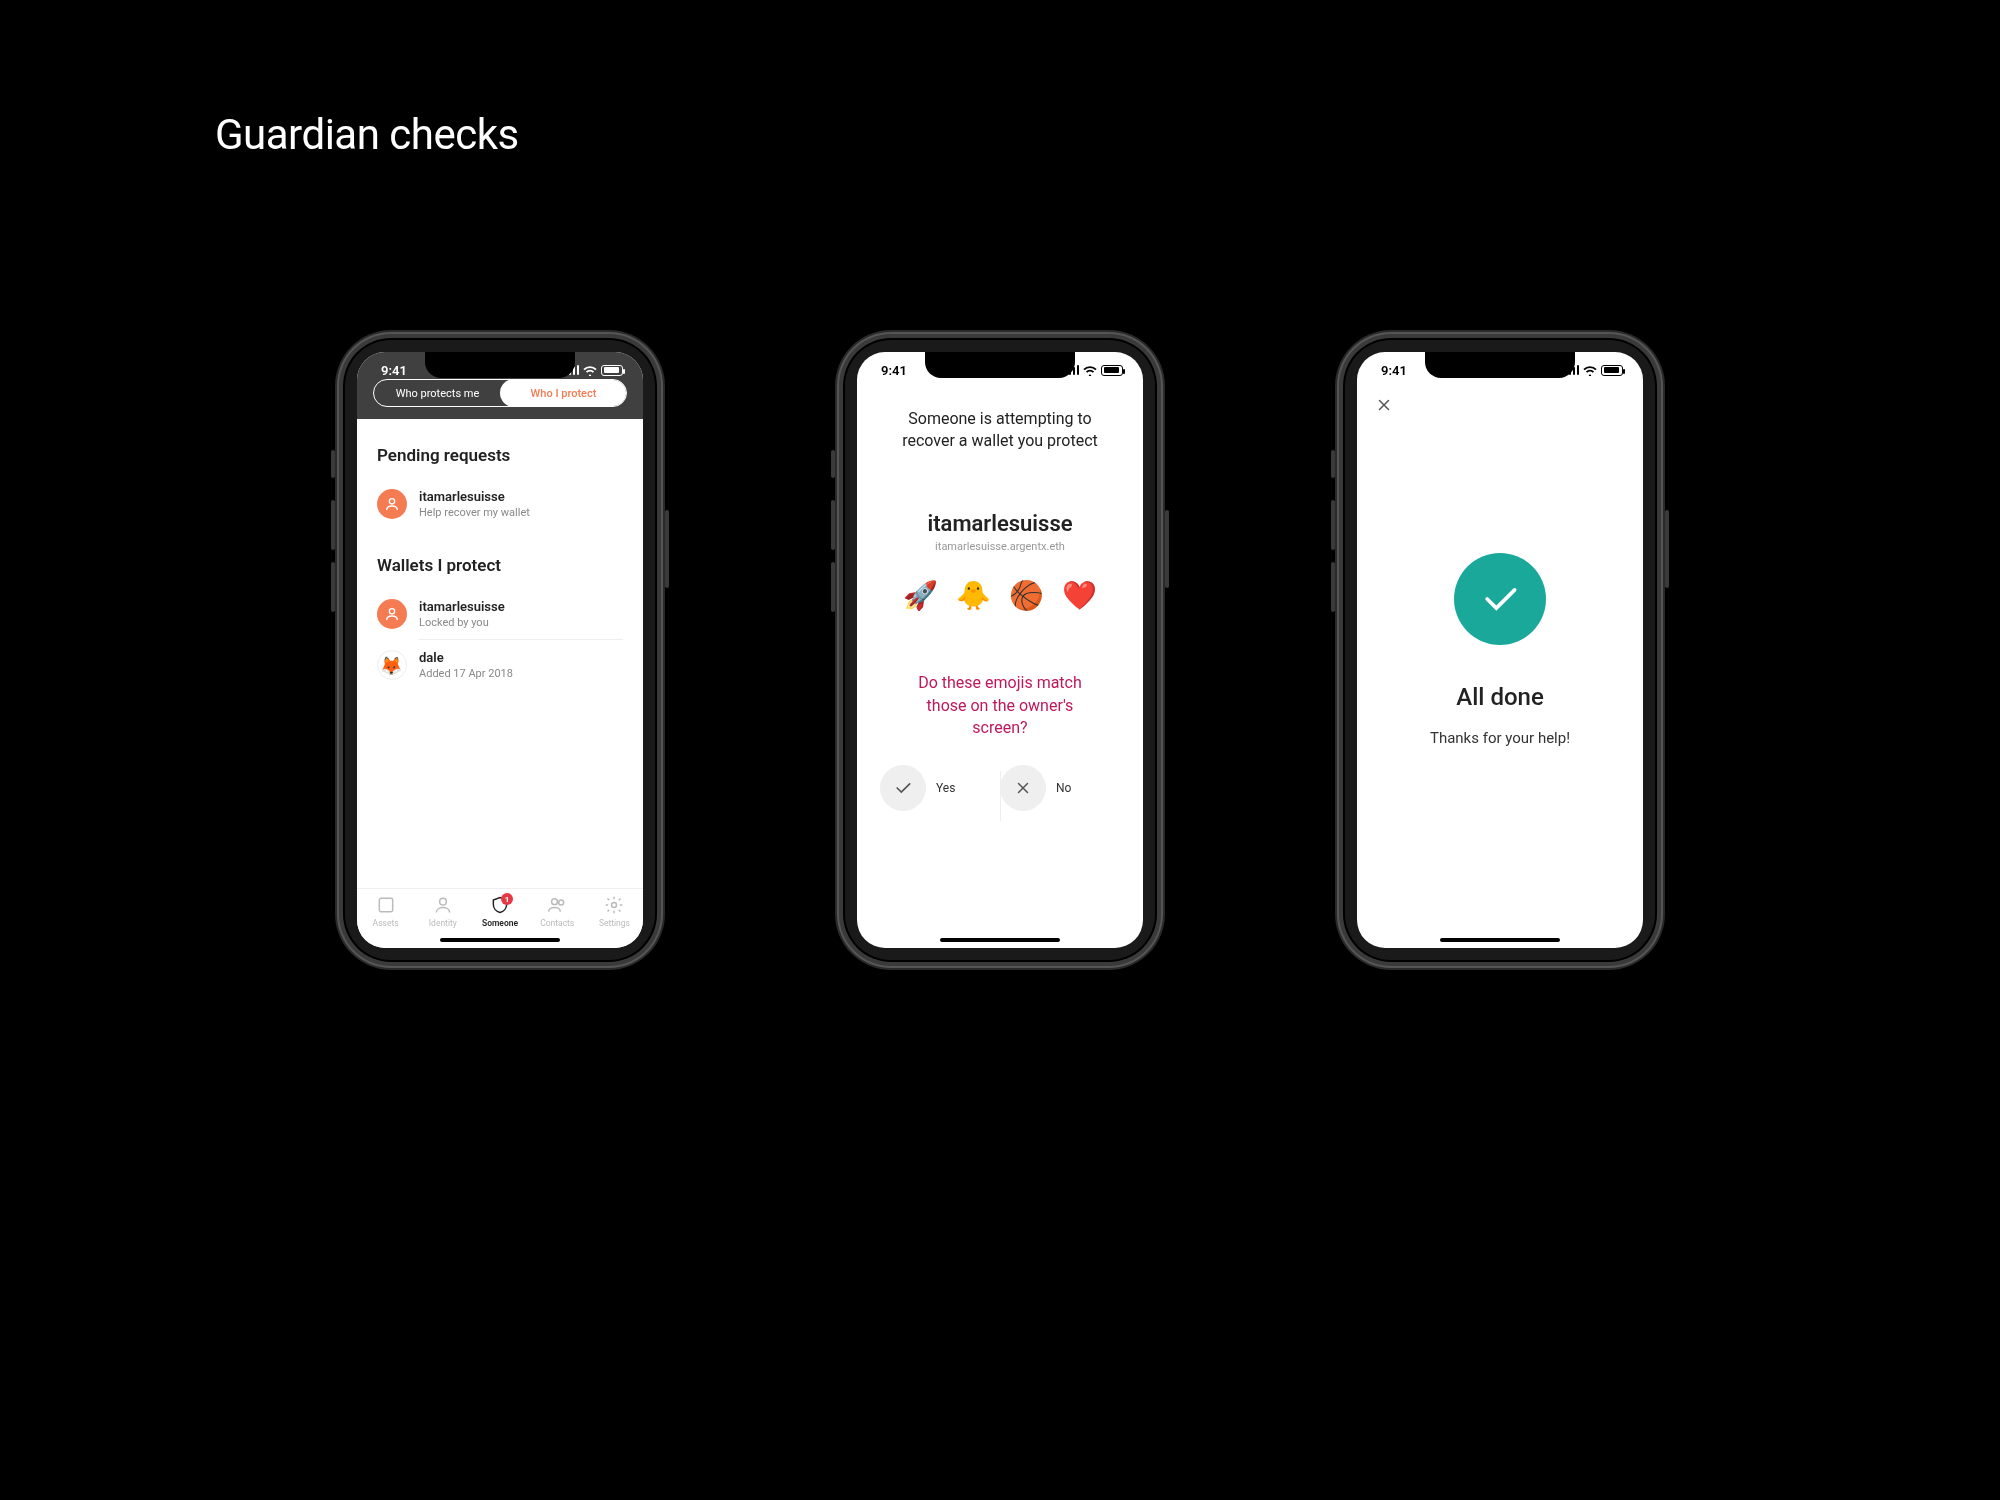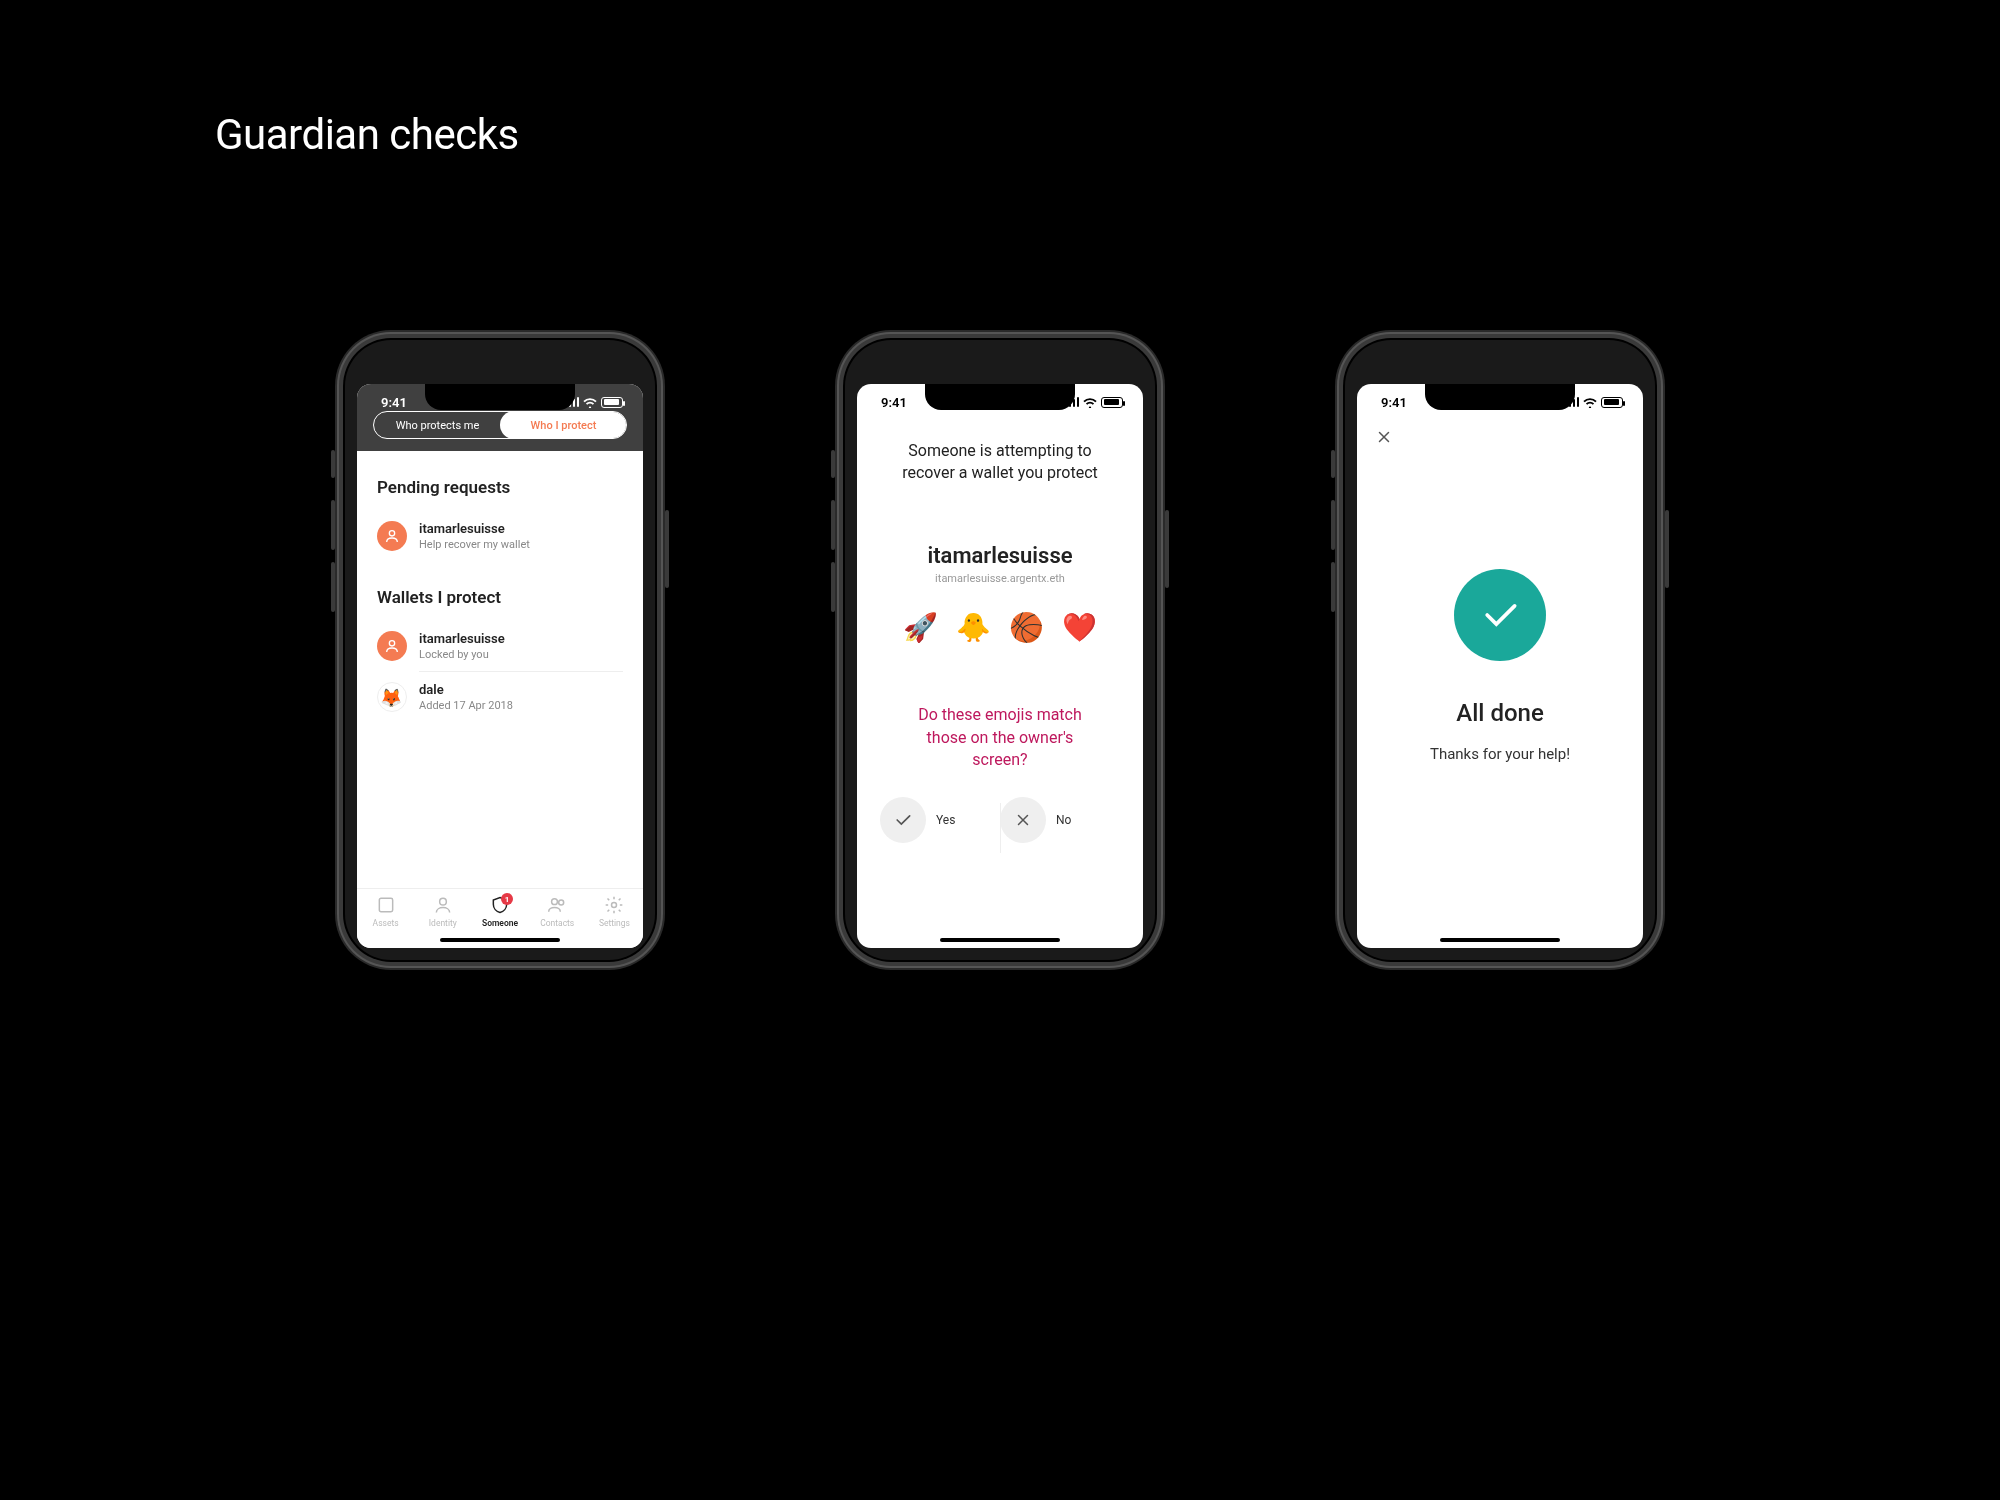--- a/index.html
+++ b/index.html
@@ -48,23 +48,22 @@
     border-radius: 3px;
   }
   .phone .side-btn.l1 { left: -14px; top: 110px; width: 4px; height: 28px; }
   .phone .side-btn.l2 { left: -14px; top: 160px; width: 4px; height: 50px; }
   .phone .side-btn.l3 { left: -14px; top: 222px; width: 4px; height: 50px; }
   .phone .side-btn.r1 { right: -14px; top: 170px; width: 4px; height: 78px; }
   .screen {
     position: absolute;
     inset: 12px;
     background: #fff;
-    border-radius: 14px;
+    border-radius: 28px;
     overflow: hidden;
-    margin-top: 32px;
   }
   .notch {
     position: absolute;
     top: 0;
     left: 50%;
     transform: translateX(-50%);
     width: 150px;
     height: 26px;
     background: #000;
     border-bottom-left-radius: 16px;

